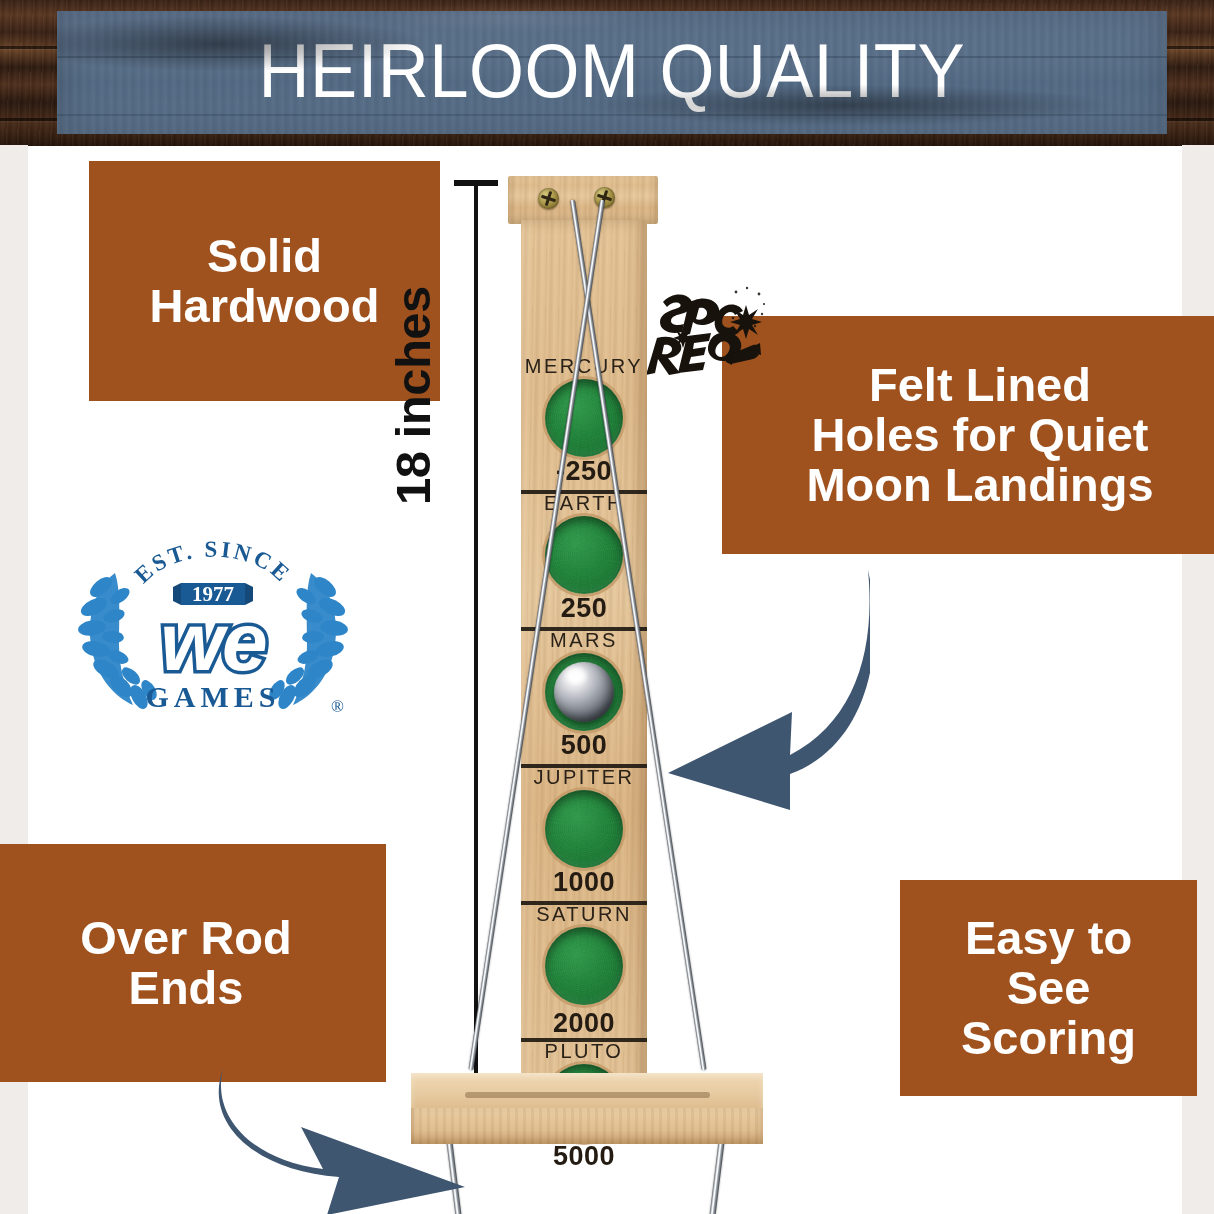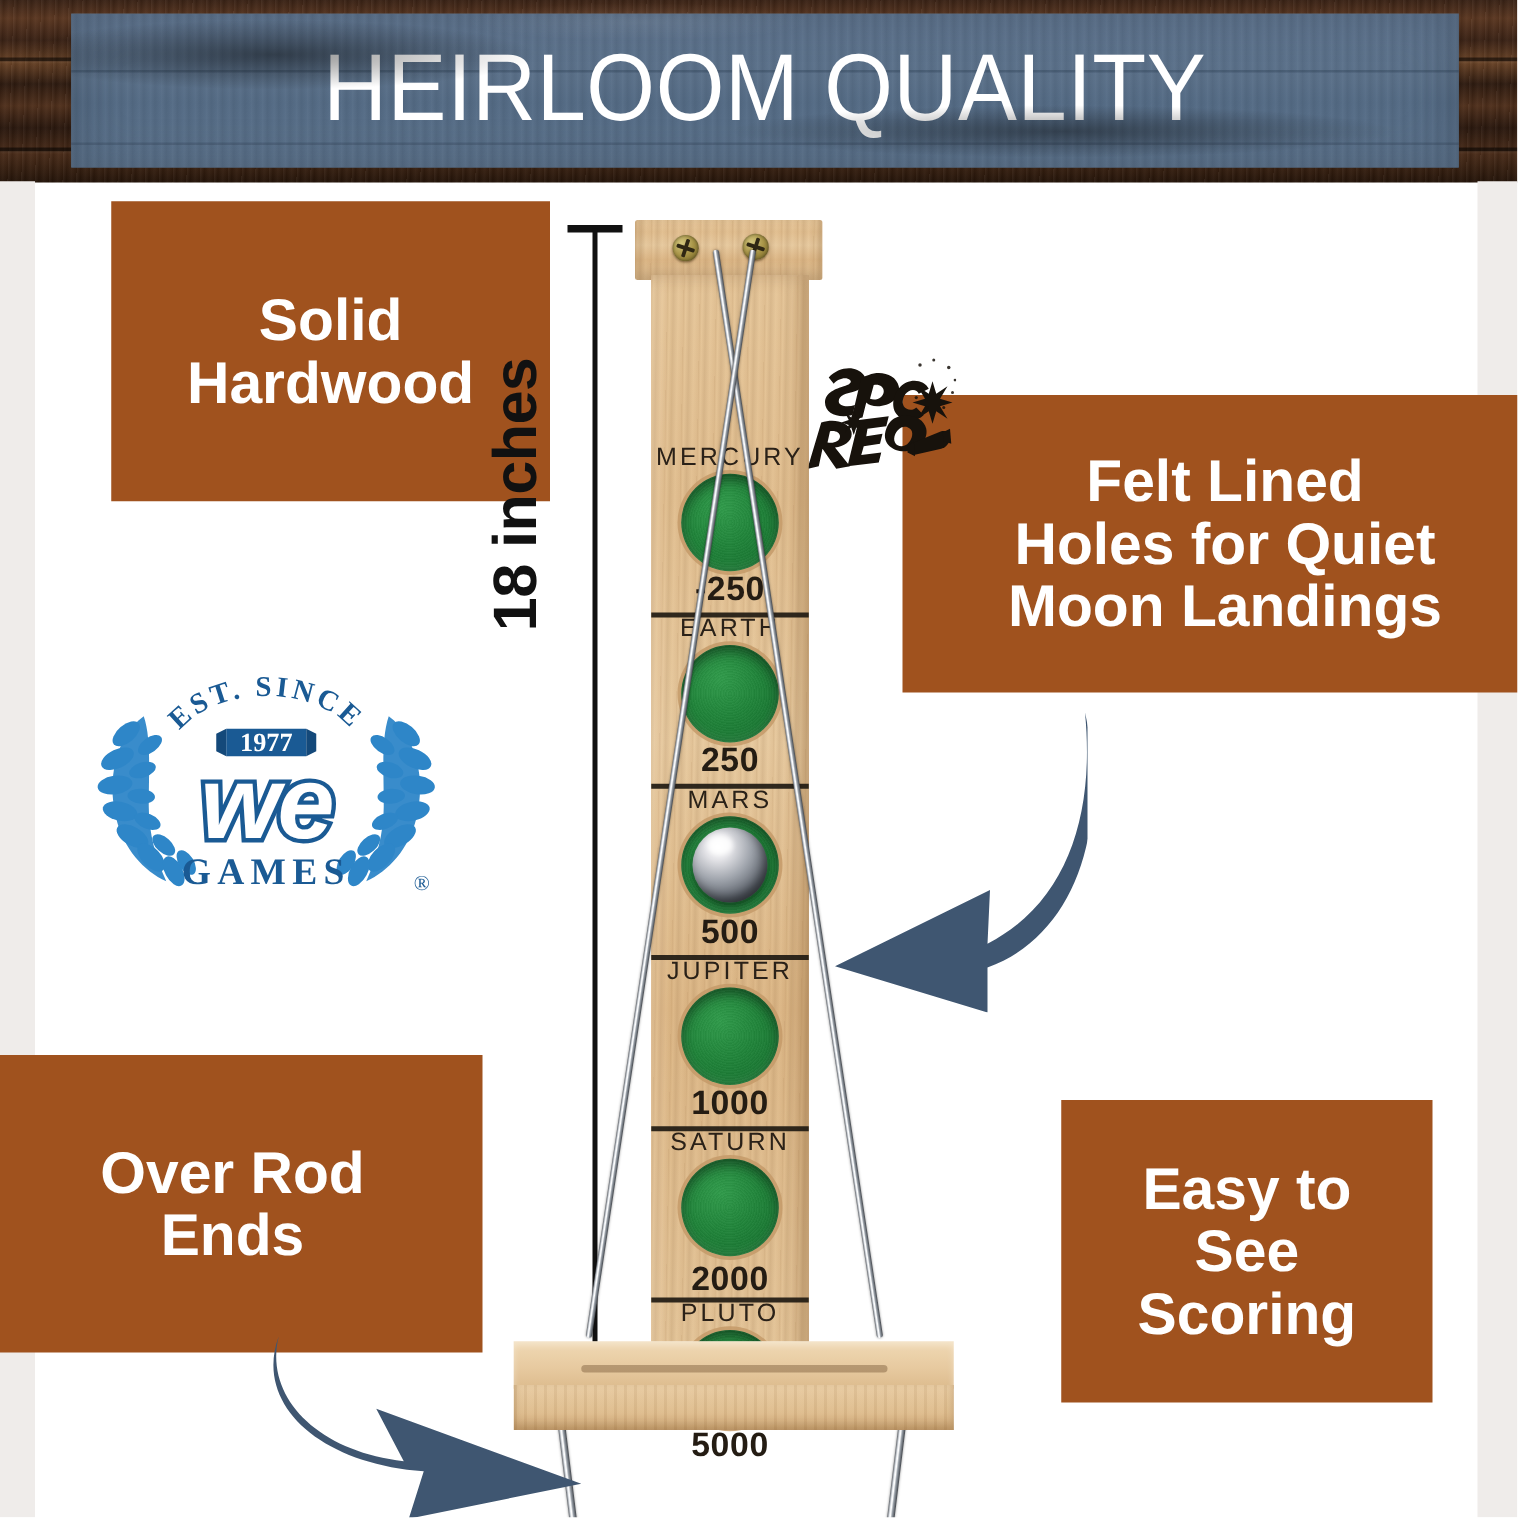--- a/index.html
+++ b/index.html
@@ -131,22 +131,22 @@
     width: 540px; height: 238px;
     font-size: 47px;
     padding-right: 24px;
   }
   #callout-caps {
     left: -14px; top: 844px;
     width: 400px; height: 238px;
     font-size: 47px;
   }
   #callout-scoring {
-    left: 849px; top: 880px;
-    width: 297px; height: 242px;
+    left: 900px; top: 880px;
+    width: 297px; height: 216px;
     font-size: 47px;
   }
 
   
   #we-logo {
     position: absolute;
     left: 63px; top: 527px;
     width: 300px; height: 205px;
   }
 

